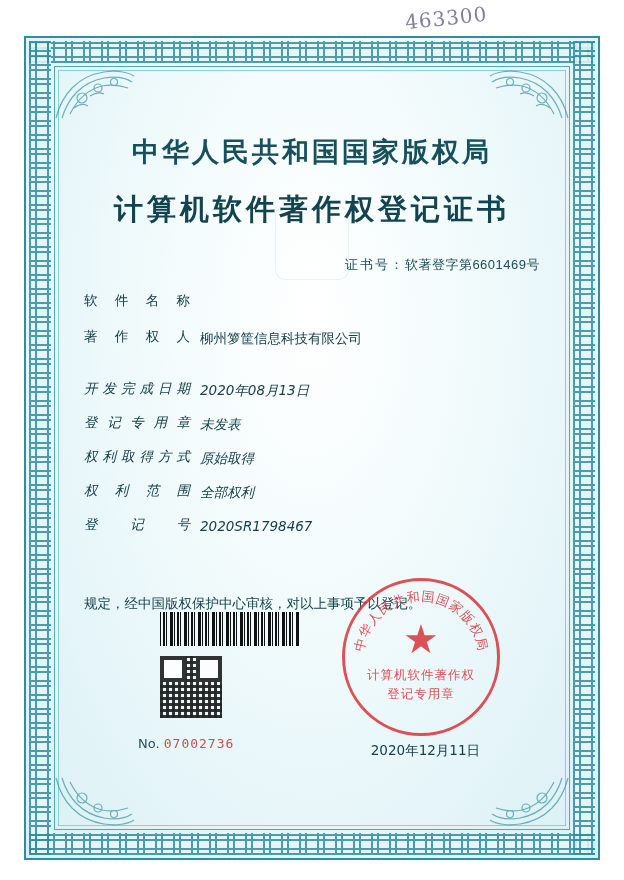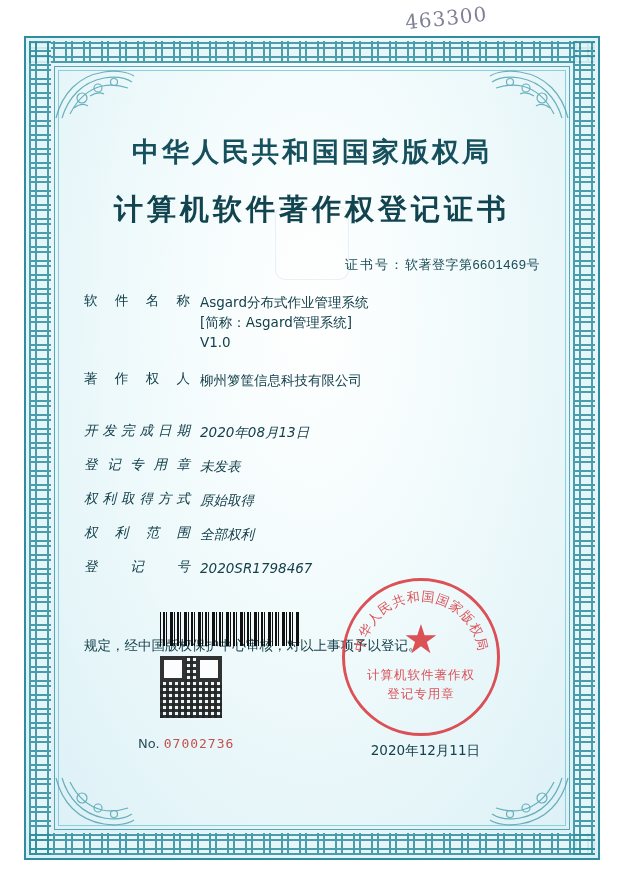--- a/index.html
+++ b/index.html
@@ -388,25 +388,20 @@
       <div class="title-sub">计算机软件著作权登记证书</div>
 
       <div class="certno">
         <span class="label">证书号：</span><span>软著登字第6601469号</span>
       </div>
 
       <div class="fields">
 
         <div class="row">
           <div class="k spaced">软件名称</div>
-          <div class="v">
-            <span class="line1">Asgard分布式作业管理系统</span>
-            <span class="line2">[简称：Asgard管理系统]</span>
-            <span class="line3">V1.0</span>
-          </div>
         </div>
 
         <div class="gap-md"></div>
 
         <div class="row">
           <div class="k spaced">著作权人</div>
           <div class="v">柳州箩筐信息科技有限公司</div>
         </div>
 
         <div class="gap-lg"></div>

